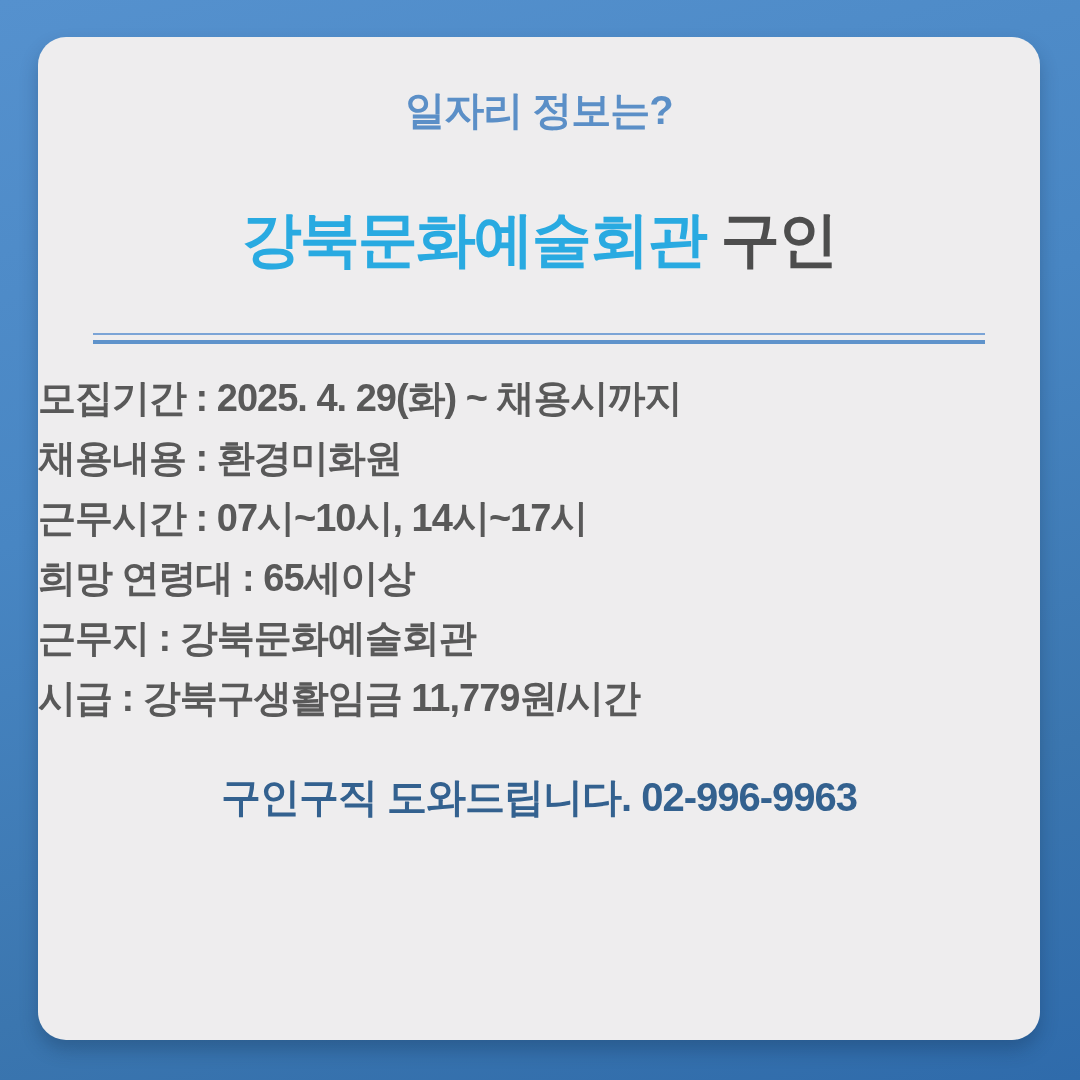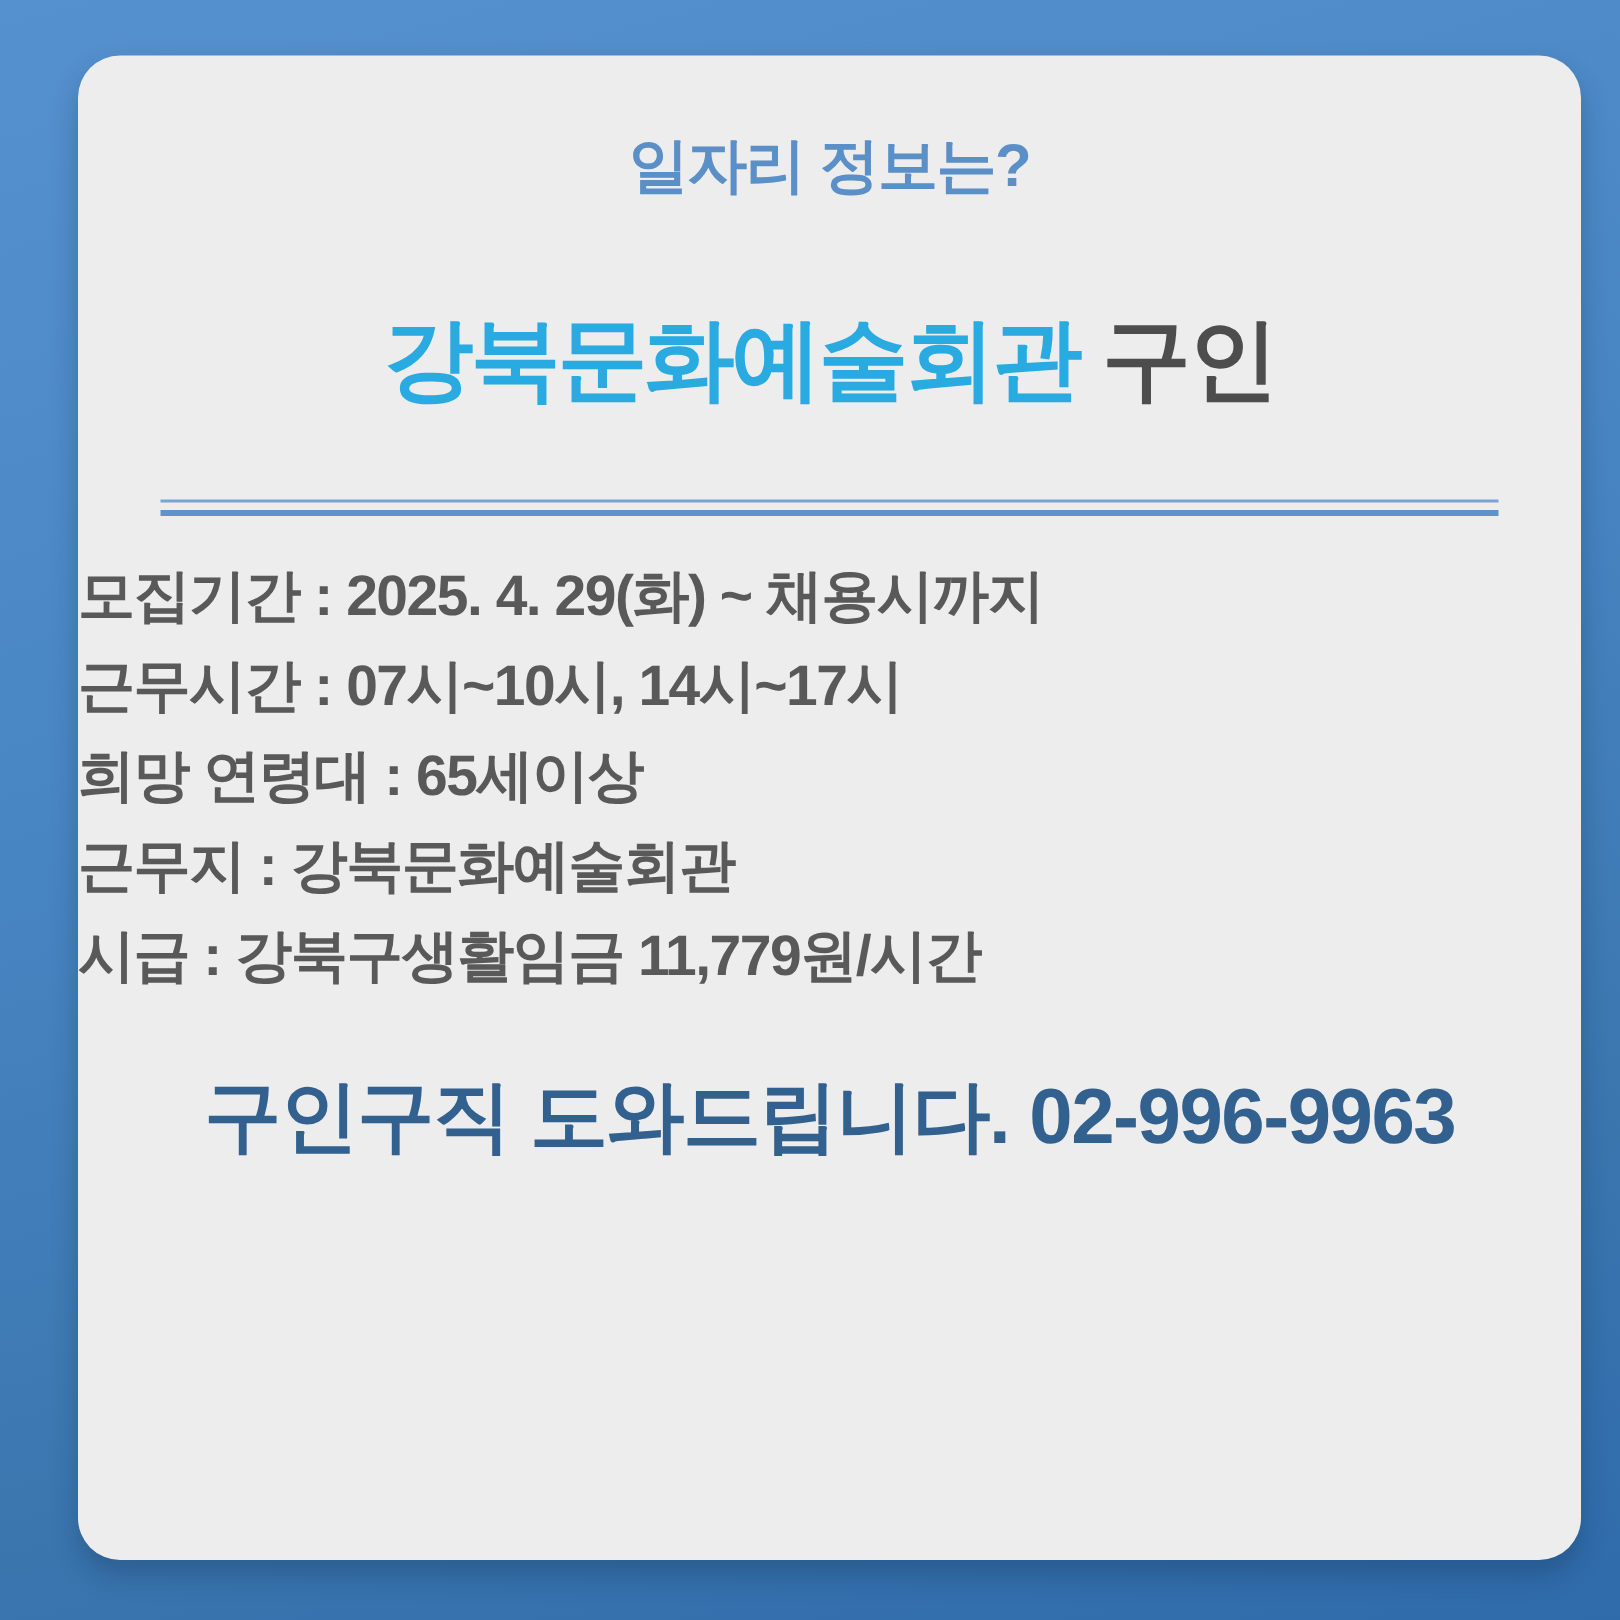--- a/index.html
+++ b/index.html
@@ -13,21 +13,21 @@
     font-family: "Liberation Sans", "DejaVu Sans", sans-serif;
     overflow: hidden;
   }
   .bg {
     position: absolute;
     inset: 0;
     background: linear-gradient(165deg, #5591ce 0%, #4886c3 40%, #3b76af 75%, #2f6bab 100%);
   }
   .card {
     position: absolute;
-    left: 52px;
+    left: 38px;
     top: 37px;
     width: 1002px;
     height: 1003px;
     background: #eeedee;
     border-radius: 28px;
     box-shadow: 0 10px 18px rgba(15, 40, 70, 0.28);
     box-sizing: border-box;
   }
   .subtitle {
     padding-top: 46px;
@@ -67,21 +67,21 @@
   .details .line {
     line-height: 60px;
     white-space: nowrap;
   }
   .details .line.indent {
     padding-left: 182px;
   }
   .footer {
     margin-top: 42px;
     text-align: center;
-    font-size: 52px;
+    font-size: 40px;
     font-weight: bold;
     letter-spacing: -1px;
     color: #33618f;
     white-space: nowrap;
   }
 </style>
 </head>
 <body>
 
 <div class="bg"></div>
@@ -91,20 +91,21 @@
   <div class="subtitle">일자리 정보는?</div>
 
   <div class="title">
     <span class="hl">강북문화예술회관</span><span> 구인</span>
   </div>
 
   <div class="divider"></div>
 
   <div class="details">
     <div class="line">모집기간 :  2025. 4. 29(화) ~ 채용시까지</div>
+    <div class="line">채용내용 : 환경미화원</div>
     <div class="line">근무시간 : 07시~10시, 14시~17시</div>
     <div class="line">희망 연령대 : 65세이상</div>
     <div class="line">근무지 : 강북문화예술회관</div>
     <div class="line">시급 : 강북구생활임금 11,779원/시간</div>
   </div>
 
   <div class="footer">구인구직 도와드립니다. 02-996-9963</div>
 
 </div>
 

